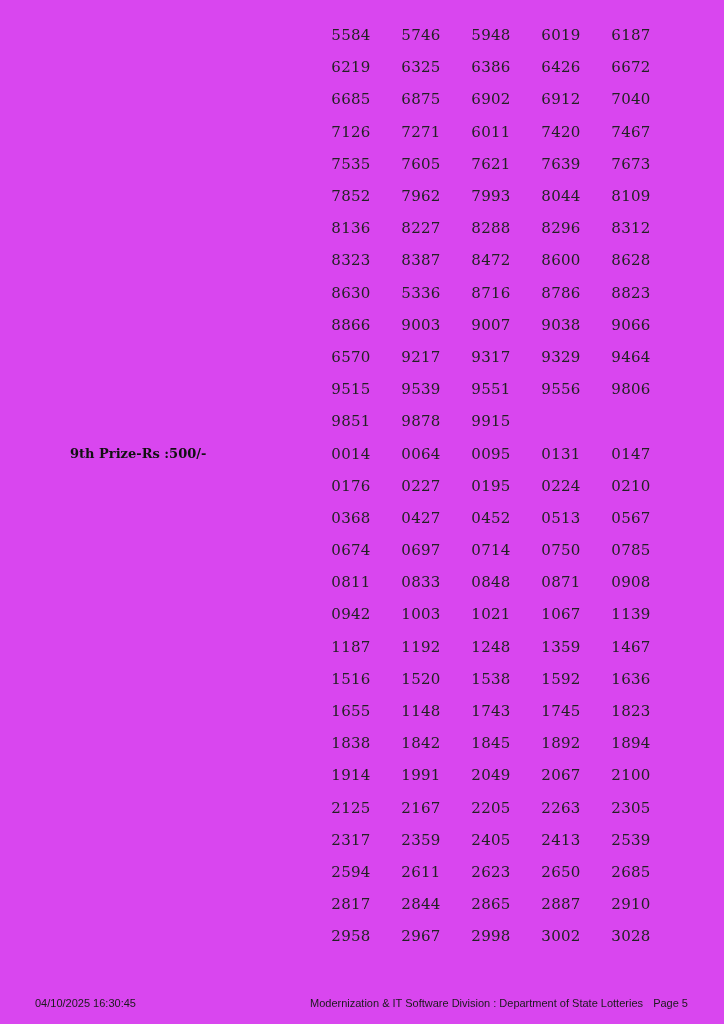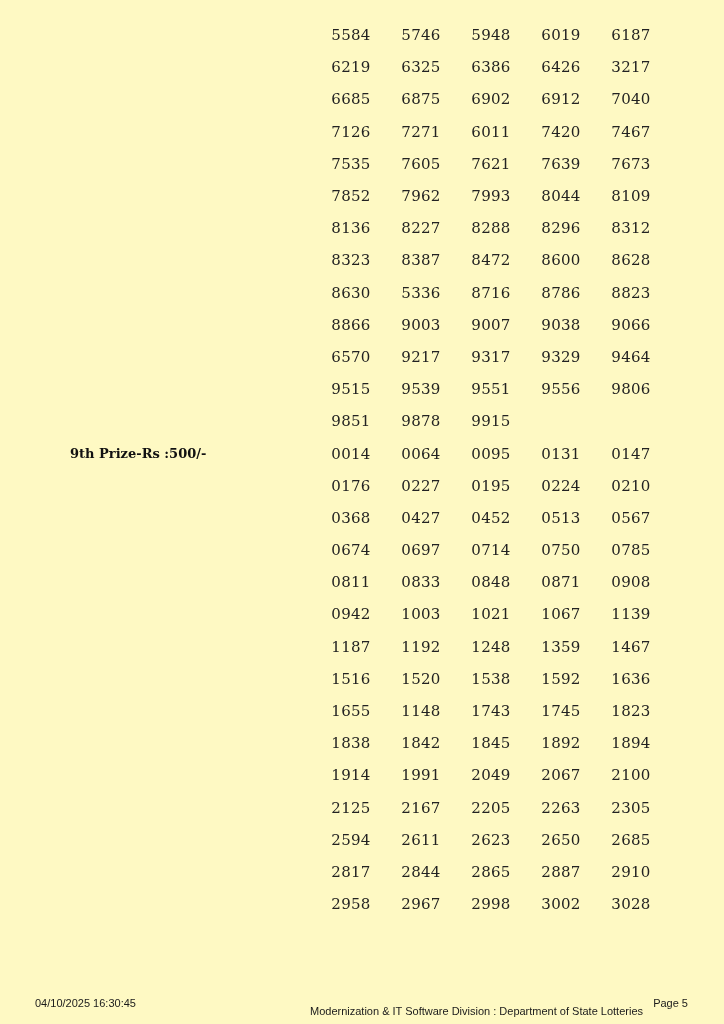--- a/index.html
+++ b/index.html
@@ -10,21 +10,21 @@
     width: 724px;
     height: 1024px;
     background: #ffffff;
     overflow: hidden;
     font-family: "DejaVu Serif", "Liberation Serif", serif;
   }
   .page {
     position: relative;
     width: 724px;
     height: 1024px;
-    background: #fef9c3;
+    background: #d946ef;
   }
   .results {
     position: absolute;
     top: 19px;
     left: 0;
     width: 724px;
   }
   .row {
     display: flex;
     align-items: center;
@@ -61,21 +61,21 @@
   .footer-timestamp {
     position: absolute;
     left: 35px;
     top: 1px;
     white-space: nowrap;
     text-align: center;
   }
   .footer-division {
     position: absolute;
     left: 310px;
-    top: 9px;
+    top: 1px;
     white-space: nowrap;
   }
   .footer-page {
     position: absolute;
     right: 36px;
     top: 1px;
     white-space: nowrap;
   }
 </style>
 </head>
@@ -90,21 +90,21 @@
         <div class="num-cell">5948</div>
         <div class="num-cell">6019</div>
         <div class="num-cell">6187</div>
       </div>
       <div class="row">
         <div class="label-cell"></div>
         <div class="num-cell">6219</div>
         <div class="num-cell">6325</div>
         <div class="num-cell">6386</div>
         <div class="num-cell">6426</div>
-        <div class="num-cell">3217</div>
+        <div class="num-cell">6672</div>
       </div>
       <div class="row">
         <div class="label-cell"></div>
         <div class="num-cell">6685</div>
         <div class="num-cell">6875</div>
         <div class="num-cell">6902</div>
         <div class="num-cell">6912</div>
         <div class="num-cell">7040</div>
       </div>
       <div class="row">
@@ -273,20 +273,28 @@
         <div class="num-cell">2067</div>
         <div class="num-cell">2100</div>
       </div>
       <div class="row">
         <div class="label-cell"></div>
         <div class="num-cell">2125</div>
         <div class="num-cell">2167</div>
         <div class="num-cell">2205</div>
         <div class="num-cell">2263</div>
         <div class="num-cell">2305</div>
+      </div>
+      <div class="row">
+        <div class="label-cell"></div>
+        <div class="num-cell">2317</div>
+        <div class="num-cell">2359</div>
+        <div class="num-cell">2405</div>
+        <div class="num-cell">2413</div>
+        <div class="num-cell">2539</div>
       </div>
       <div class="row">
         <div class="label-cell"></div>
         <div class="num-cell">2594</div>
         <div class="num-cell">2611</div>
         <div class="num-cell">2623</div>
         <div class="num-cell">2650</div>
         <div class="num-cell">2685</div>
       </div>
       <div class="row">

